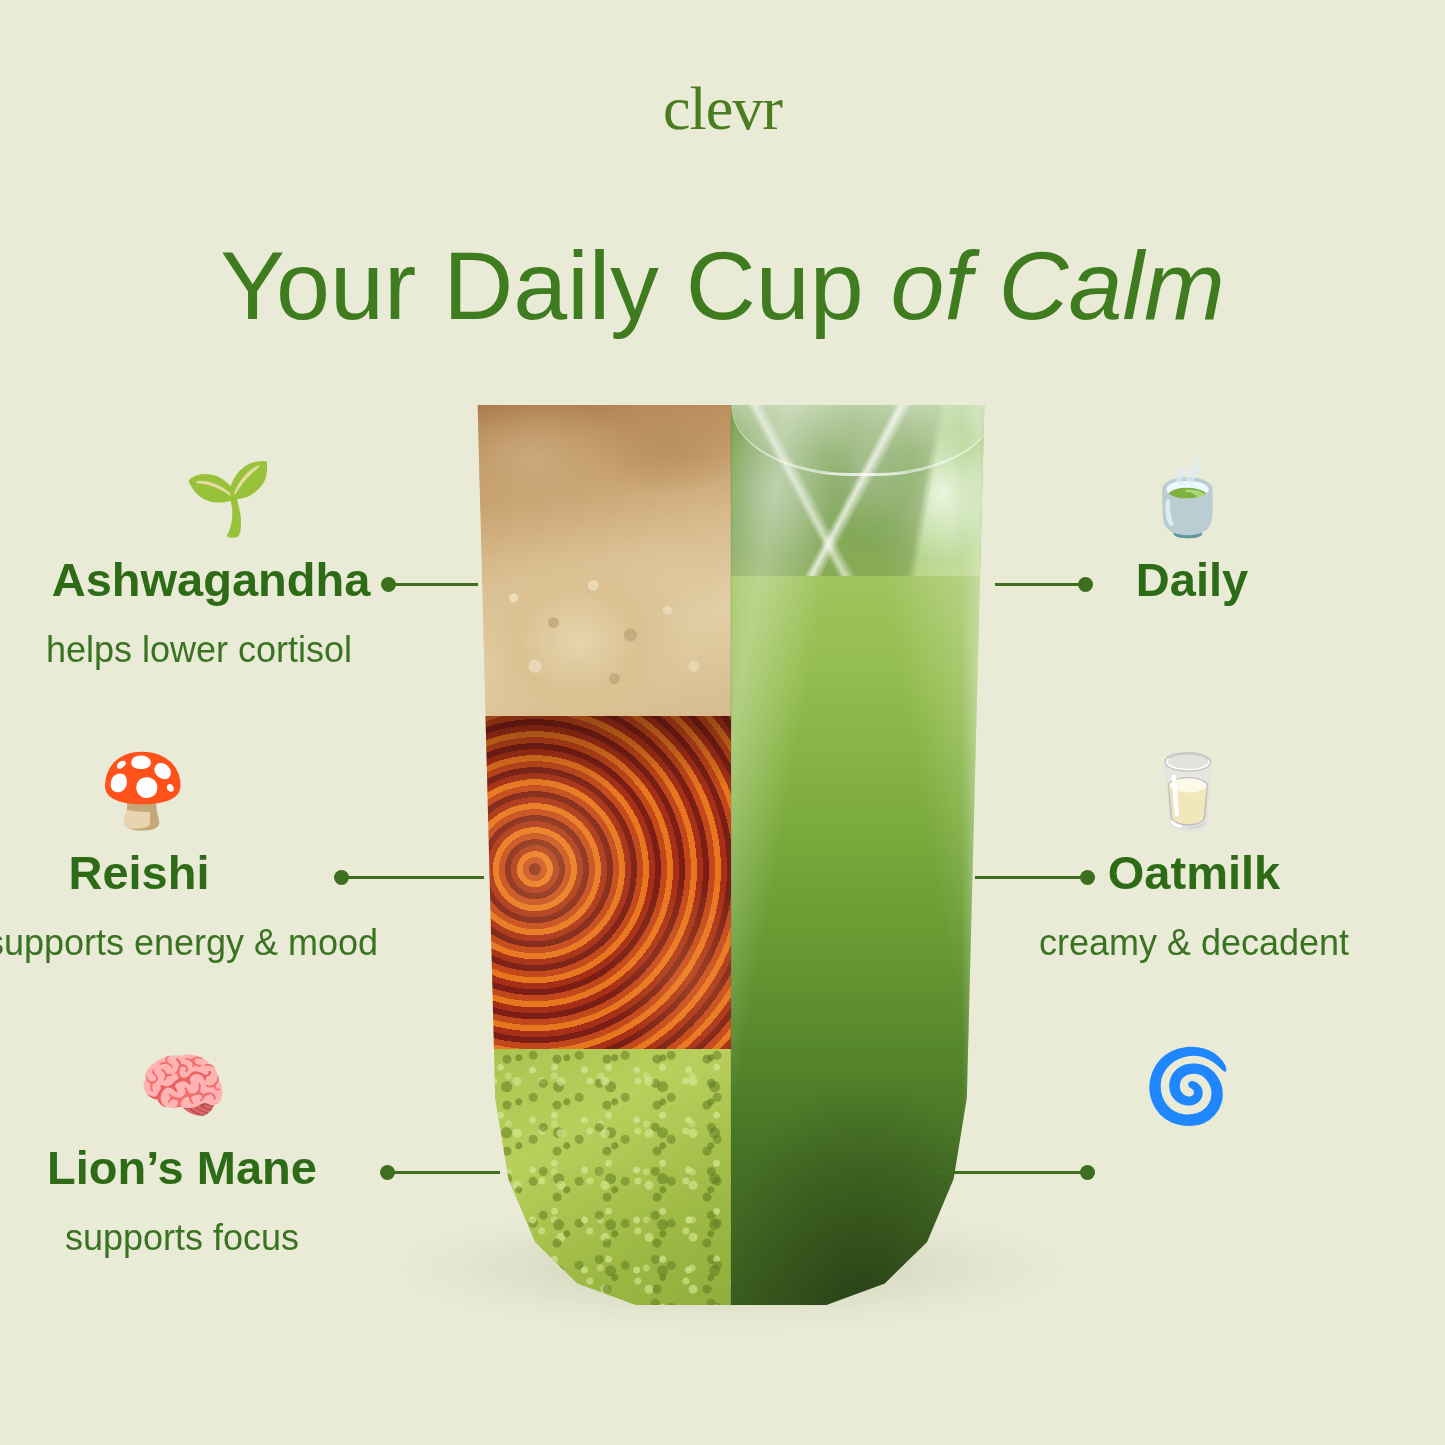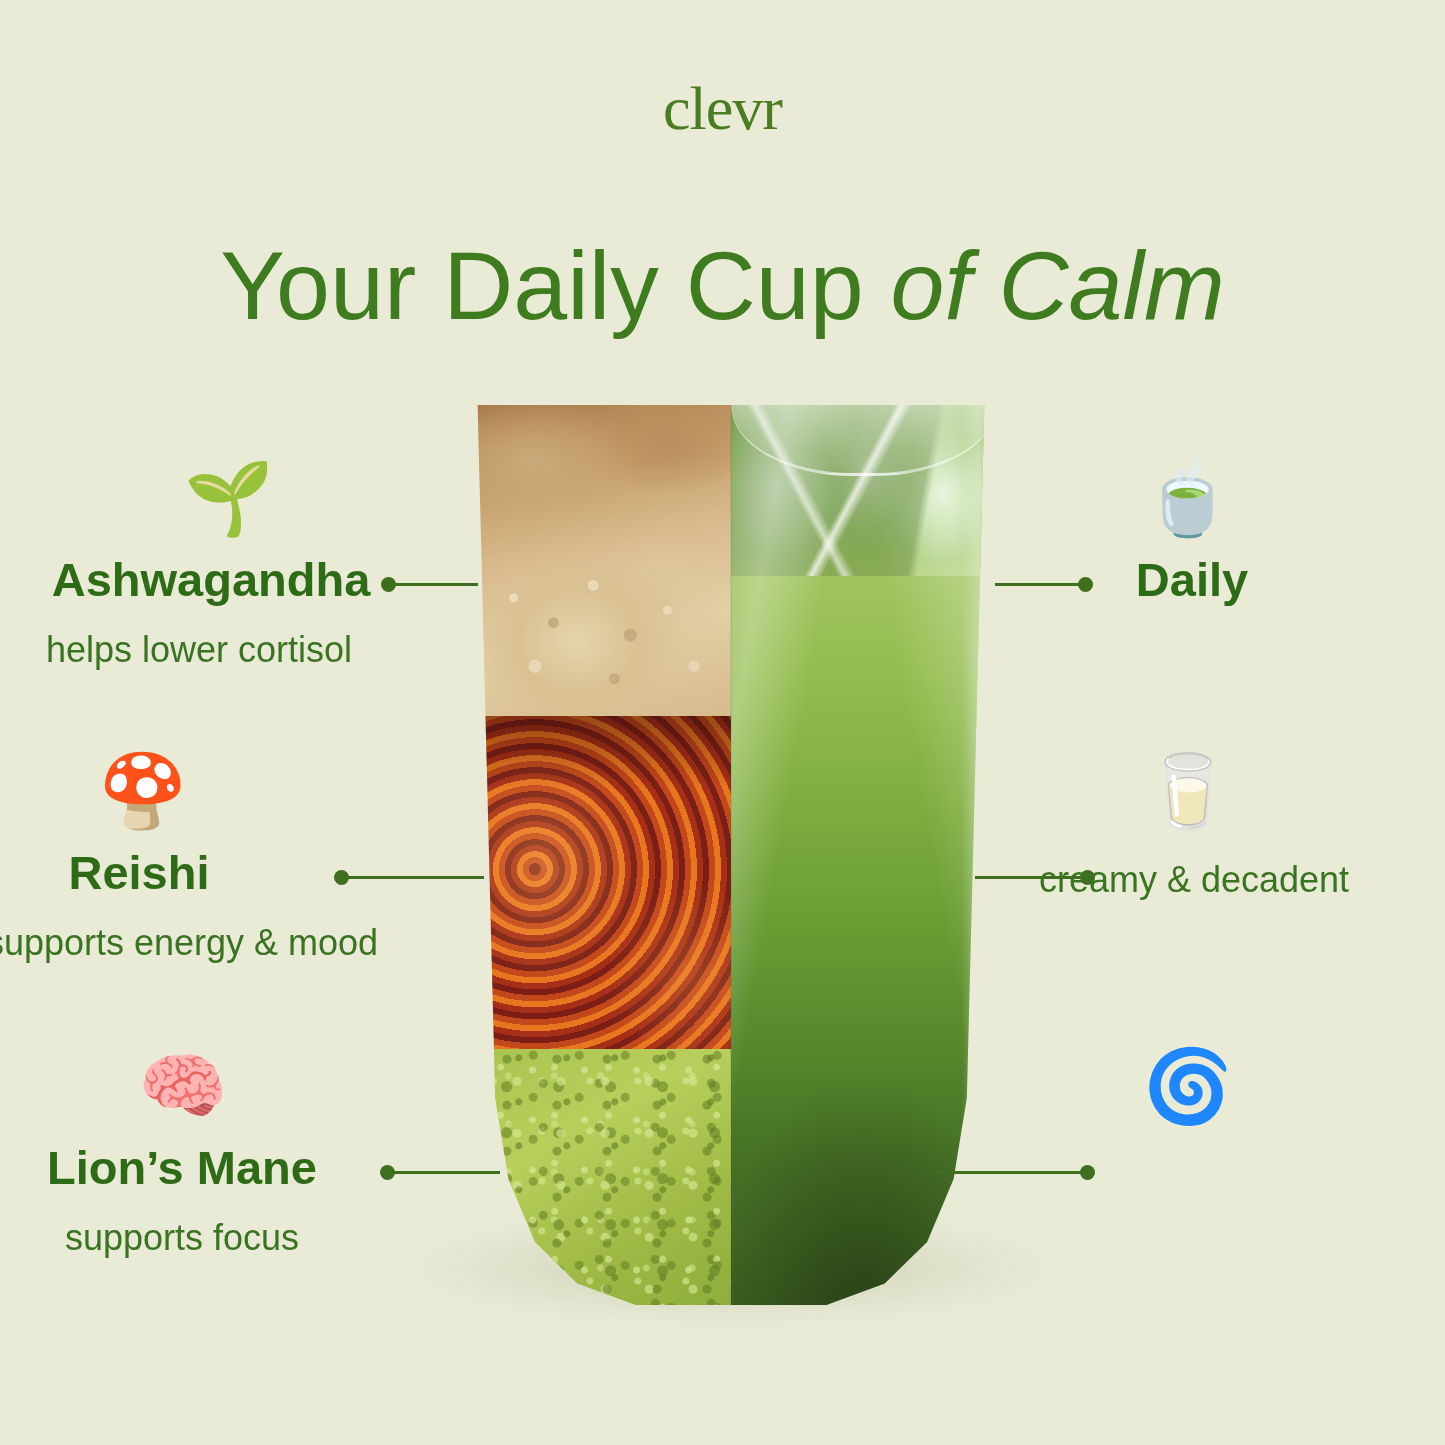--- a/index.html
+++ b/index.html
@@ -395,17 +395,18 @@
   <span class="name">Lion’s Mane</span>
   <span class="desc">supports focus</span>
 </div>
 
 <div class="callout right" id="callout-matcha">
   <span class="ico">🍵</span>
   <span class="name">Daily</span>
 </div>
 <div class="callout right" id="callout-oatmilk">
   <span class="ico">🥛</span>
+  <span class="name">Oatmilk</span>
   <span class="desc">creamy &amp; decadent</span>
 </div>
 <div class="callout right" id="callout-prebiotics">
   <span class="ico">🌀</span>
 </div>
 
 </body></html>

